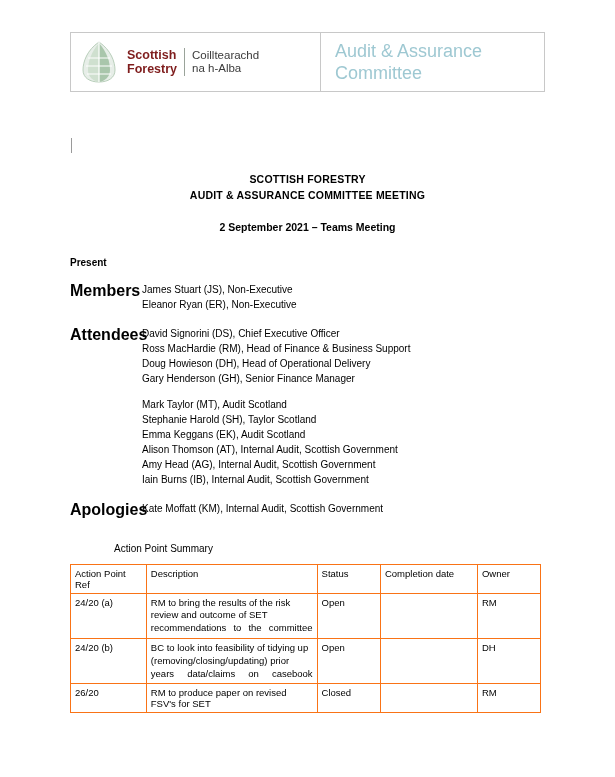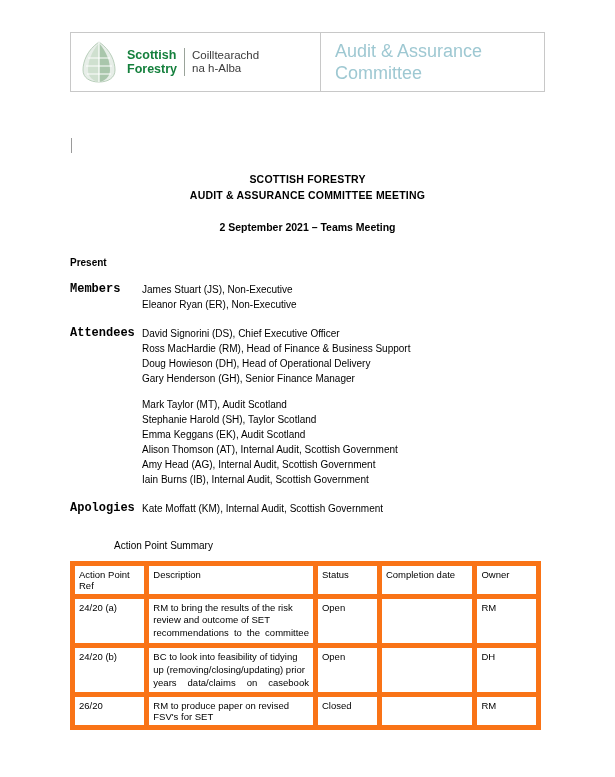--- a/index.html
+++ b/index.html
@@ -42,21 +42,21 @@
     margin-right: 8px;
   }
   .logo-text {
     display: flex;
     align-items: center;
     font-size: 11px;
     line-height: 1.15;
   }
   .logo-en {
     font-weight: bold;
-    color: #15803d;
+    color: #7f1d1d;
     font-size: 12.5px;
     white-space: pre-line;
   }
   .logo-divider {
     width: 1px;
     height: 28px;
     background: #9aa39a;
     margin: 0 7px;
   }
   .logo-gd {
@@ -112,22 +112,21 @@
     font-size: 10px;
   }
   .row {
     display: flex;
     margin-top: 14px;
   }
   .row .lbl {
     width: 72px;
     flex: 0 0 72px;
     font-weight: bold;
-    font-size: 12px;
-    font-family: Liberation Mono, monospace;
+    font-size: 16px;
   }
   .row .vals {
     flex: 1;
     font-size: 10px;
     line-height: 1.5;
   }
   .gap {
     height: 11px;
   }
   .aps-title {
@@ -135,21 +134,21 @@
     font-size: 10px;
     margin-left: 44px;
   }
   table.aps {
     margin-top: 10px;
     border-collapse: collapse;
     width: 471px;
     font-size: 9.5px;
   }
   table.aps td, table.aps th {
-    border: 5px solid #f97316;
+    border: 1px solid #f97316;
     vertical-align: top;
     padding: 3px 4px;
     text-align: left;
     font-weight: normal;
   }
   table.aps th {
     font-size: 9.5px;
   }
   .c-ref { width: 76px; }
   .c-desc { width: 172px; }

